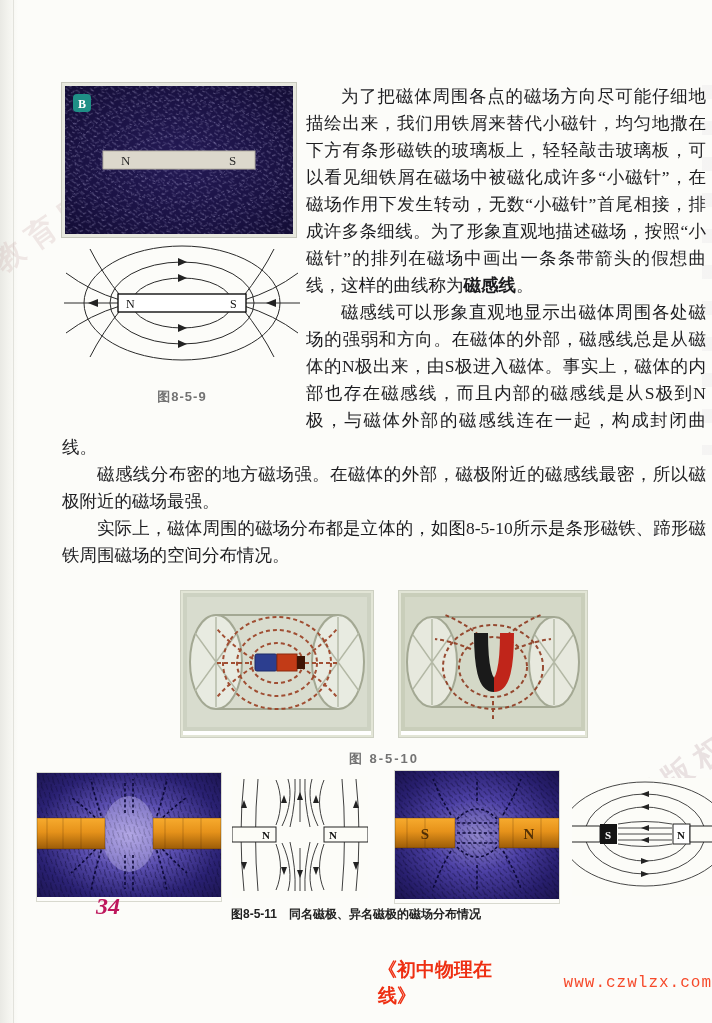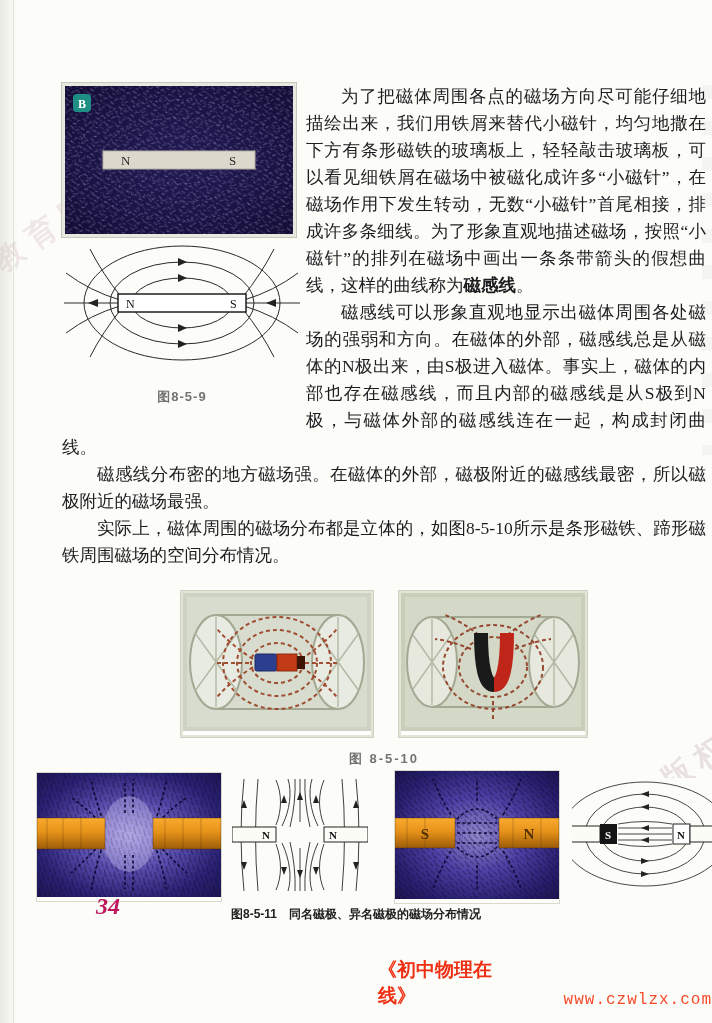--- a/index.html
+++ b/index.html
@@ -32,21 +32,21 @@
   .pf10{background:#fff;border:2px solid #e2e5d6;outline:1px solid #cdd0c2;}
   .cap10{margin-top:13px;letter-spacing:2px;}
   
   .fig8511{position:absolute;left:36px;top:770px;width:676px;display:flex;align-items:center;}
   .pf11{border:1px solid #d8d9cf;}
   .cap11{position:absolute;left:0;top:906px;width:712px;text-align:center;
          font-family:"Liberation Sans",sans-serif;font-size:12px;font-weight:700;color:#222;}
   
   .pageno{position:absolute;left:96px;top:893px;font-family:"Liberation Serif",serif;
           font-style:italic;font-weight:700;font-size:24px;color:#be185d;}
-  .redmark{position:absolute;left:378px;top:957px;display:flex;align-items:flex-end;gap:6px;}
+  .redmark{position:absolute;left:378px;top:957px;display:flex;align-items:center;gap:6px;}
   .redmark .brand{font-family:"Liberation Sans",sans-serif;font-weight:700;font-size:19px;color:#ee2f12;}
   .redmark .url{font-family:"Liberation Mono",monospace;font-size:16px;color:#f64a2b;letter-spacing:1px;margin-left:36px;}
   svg text{font-family:"Liberation Serif",serif;}
 </style>
 </head>
 <body>
 
 <div class="page">
   <div class="gutter"></div>
   <div class="gutter-line"></div>

